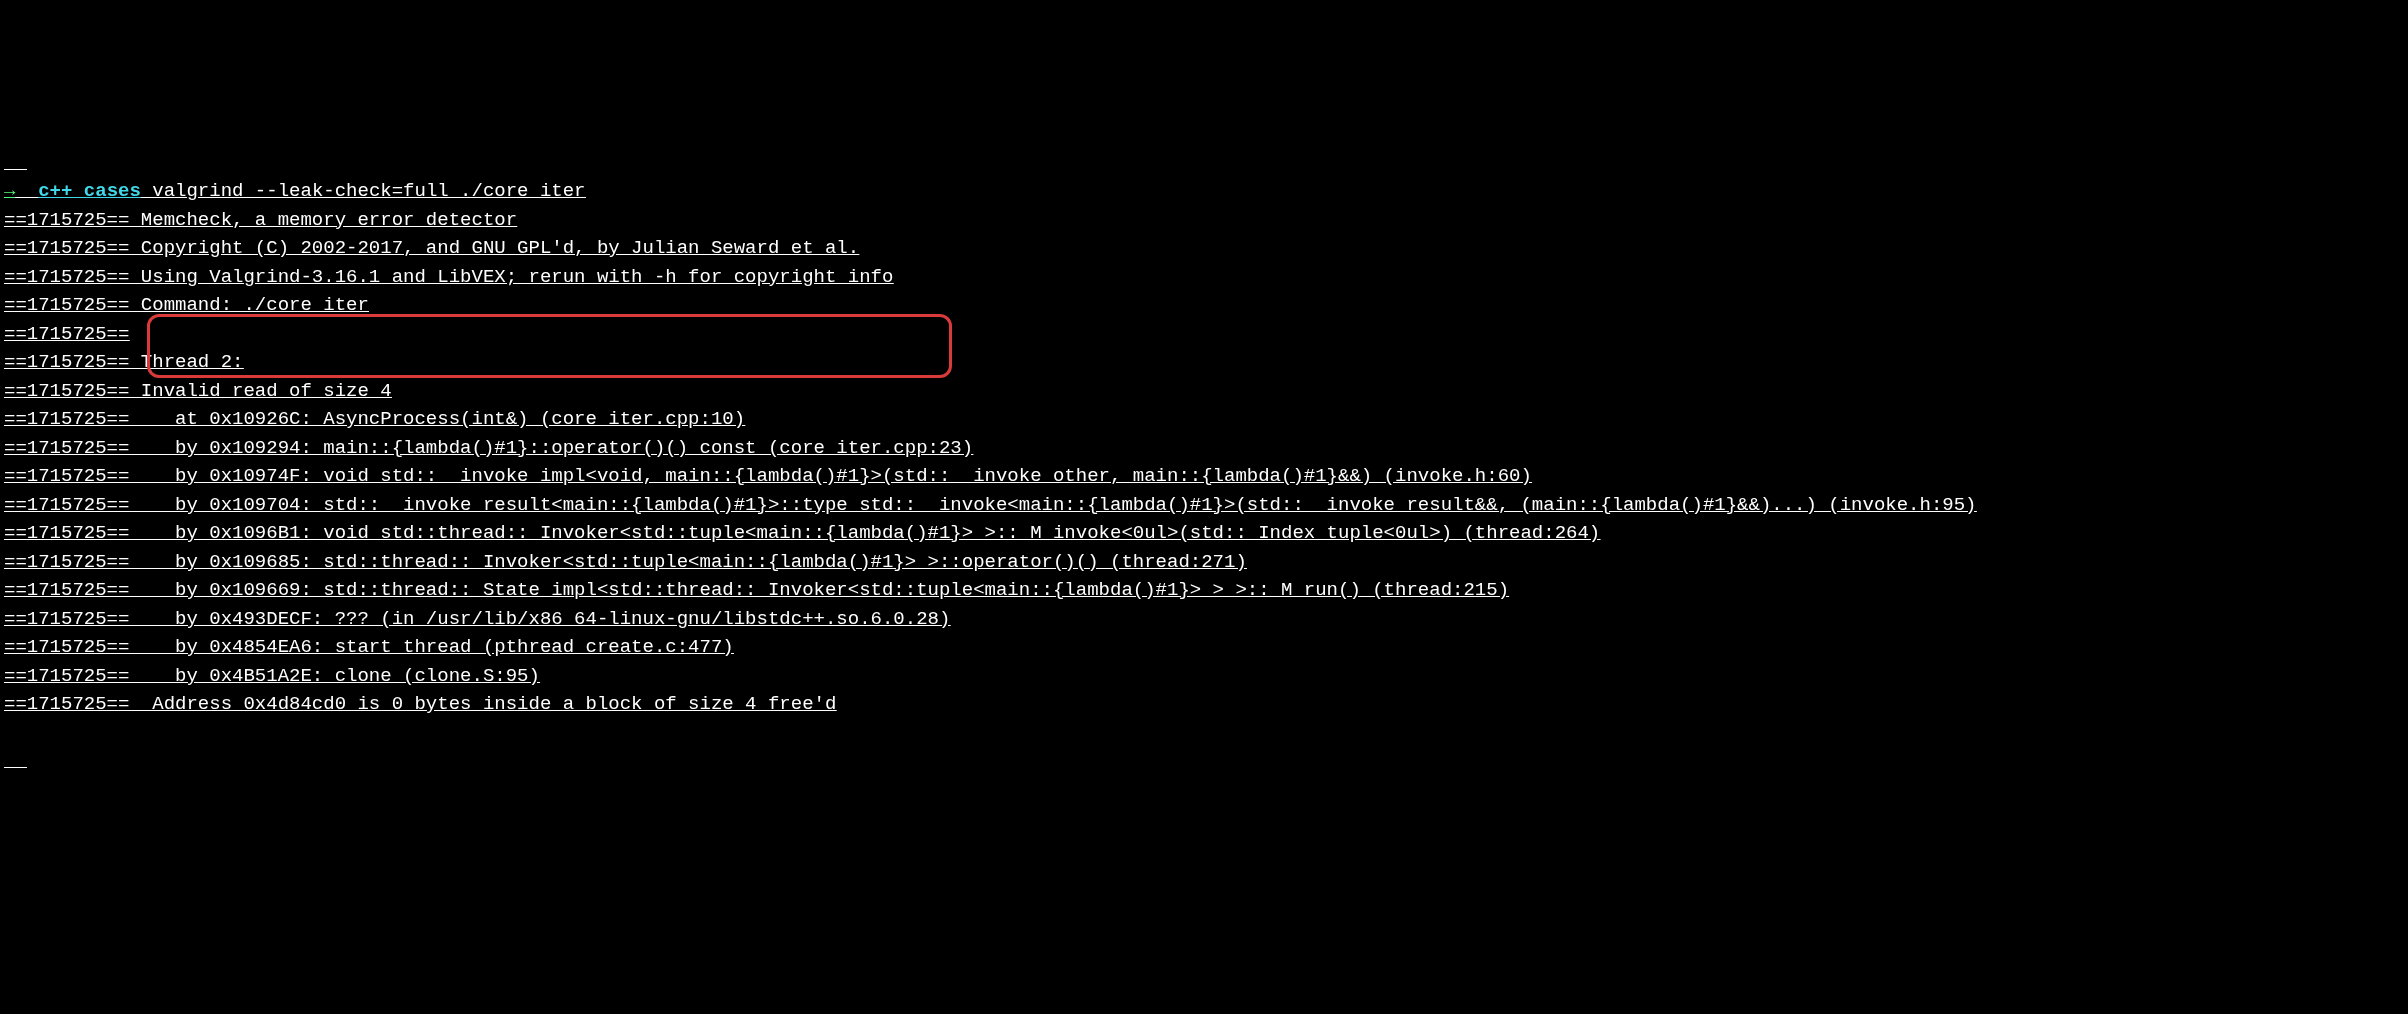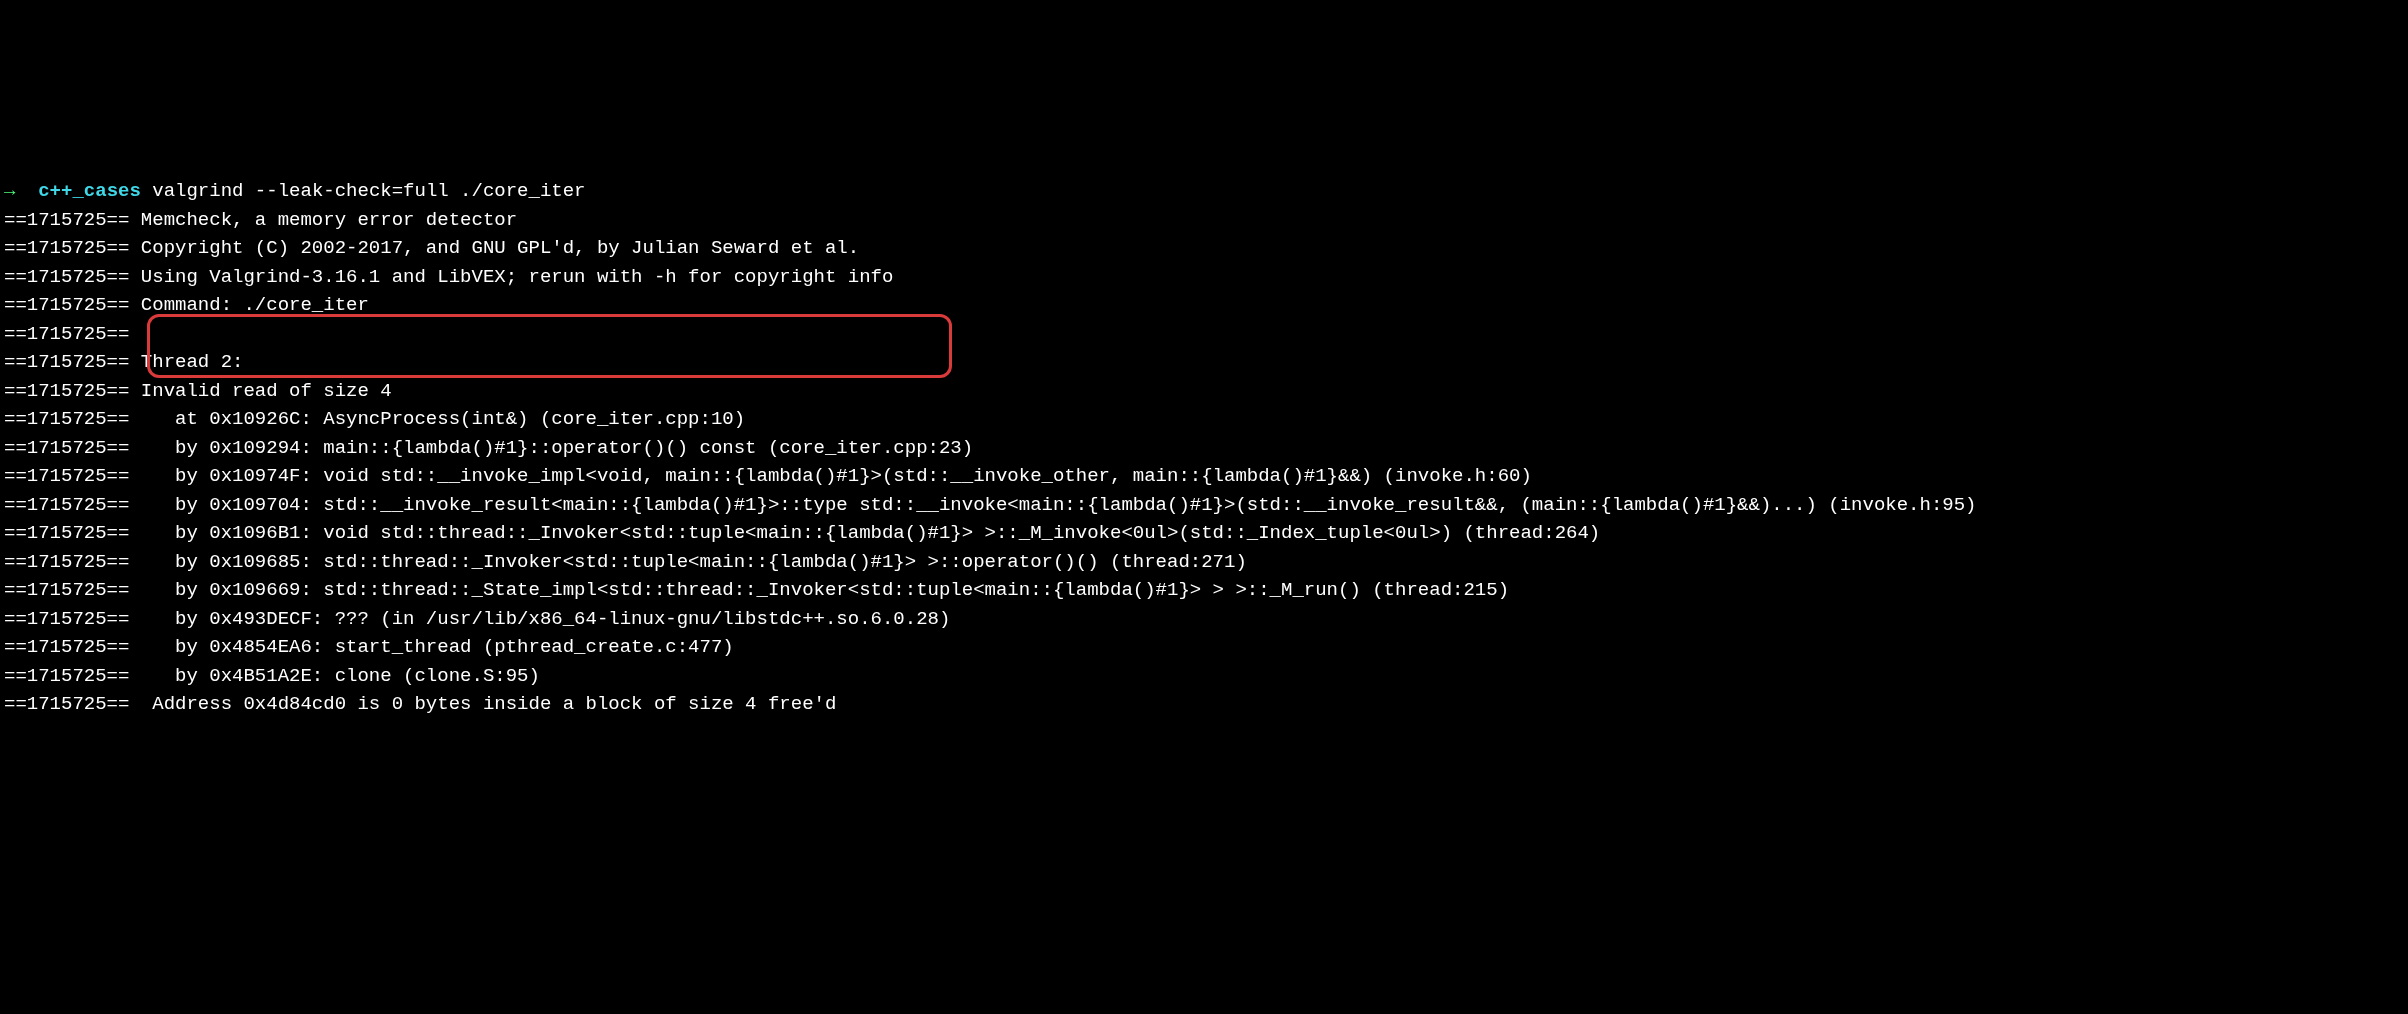--- a/index.html
+++ b/index.html
@@ -1,18 +1,19 @@
 <!DOCTYPE html>
 <html><head>
   <meta charset="utf-8">
   <style>
     * {
       margin: 0;
       padding: 0;
       box-sizing: border-box;
+      text-decoration: underline;
     }
     body {
       background: #000000;
       color: #ffffff;
       font-family: 'Menlo', 'Monaco', 'Consolas', 'Courier New', monospace;
       font-size: 19px;
       line-height: 1.5;
       padding: 6px 4px;
       white-space: pre-wrap;
       word-break: break-all;

